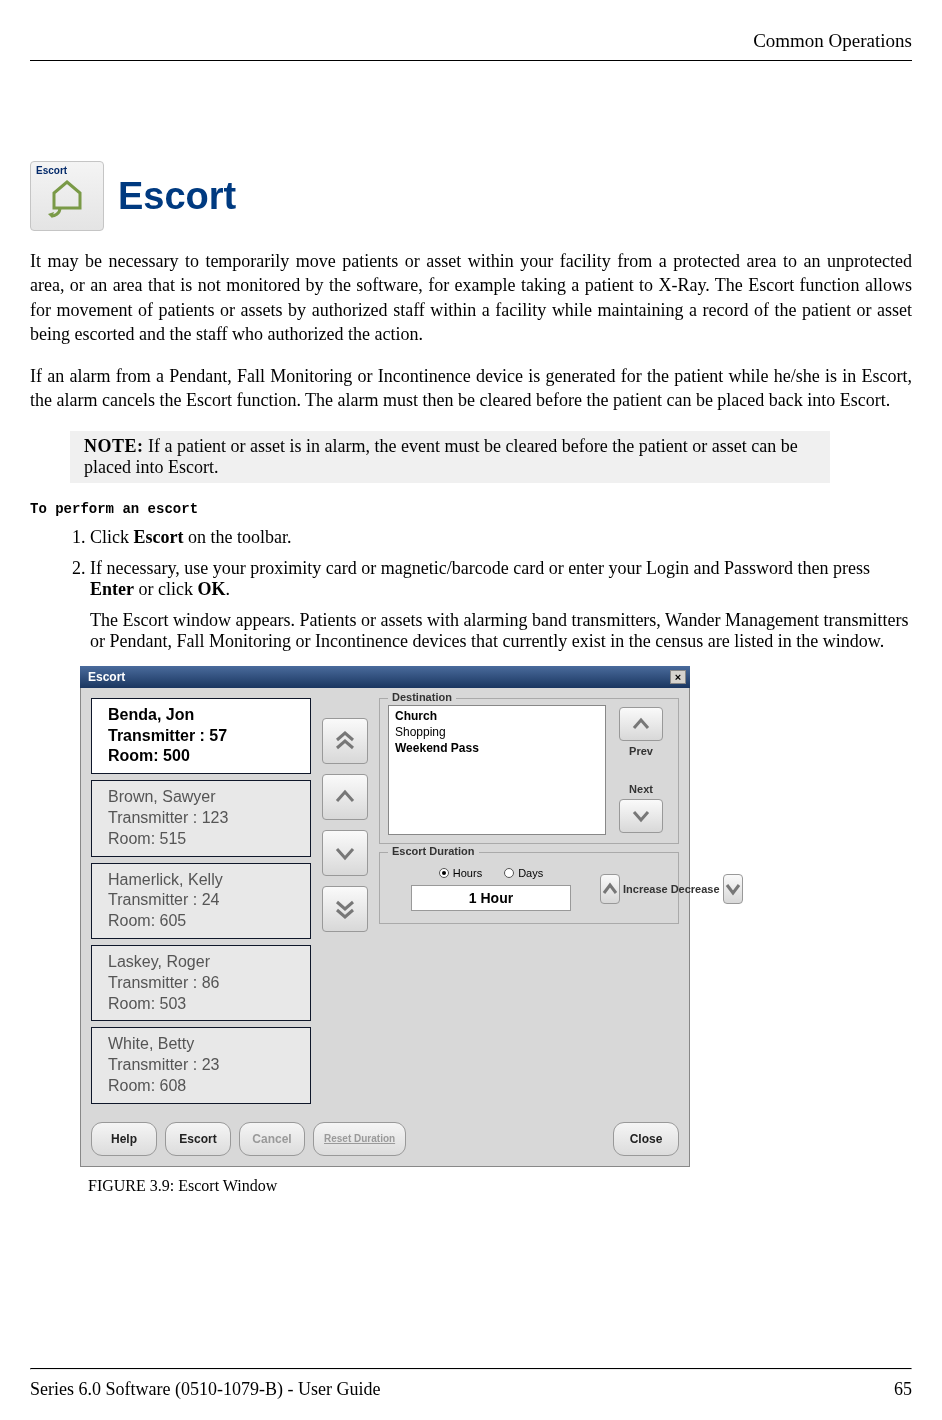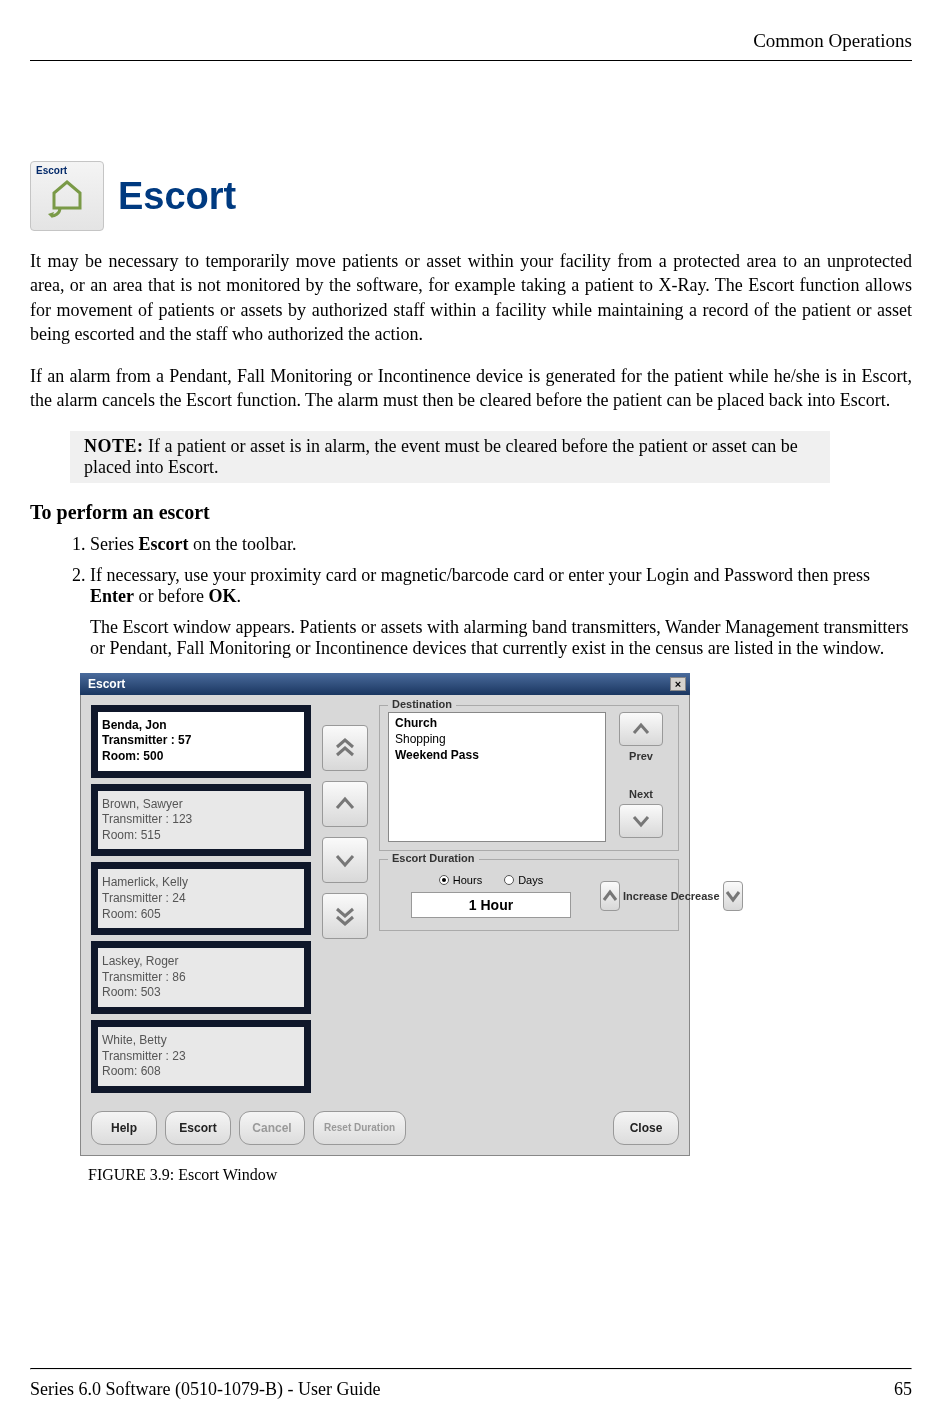--- a/index.html
+++ b/index.html
@@ -61,23 +61,23 @@
   }
   .note-box {
     background: #f0f0f0;
     margin: 6px 0 18px 40px;
     padding: 5px 14px;
     width: 760px;
     font-size: 18px;
   }
   .note-box .note-label { font-weight: bold; font-variant: small-caps; letter-spacing: 0.5px; }
   .task-heading {
-    font-family: Liberation Serif, serif;
-    font-weight: bold;
-    font-size: 20px;
+    font-family: Liberation Mono, monospace;
+    font-weight: bold;
+    font-size: 14px;
     margin: 18px 0 10px 0;
   }
   ol.steps { margin-left: 60px; }
   ol.steps > li { margin-bottom: 10px; font-size: 18px; }
   ol.steps > li .step-extra { margin-top: 10px; display: block; }
 
   
   .dialog-frame {
     width: 610px;
     margin: 14px 0 10px 50px;
@@ -109,24 +109,24 @@
     background: #d8d8d8;
     padding: 10px;
     border: 1px solid #888;
     border-top: none;
     display: flex;
     flex-direction: column;
   }
   .dialog-top { display: flex; gap: 6px; }
   .patient-col { width: 220px; display: flex; flex-direction: column; gap: 6px; }
   .patient-card {
-    border: 7px solid #0f172a;
+    border: 1px solid #0f172a;
     background: #e8e8e8;
-    padding: 6px 4px;
-    font-size: 12px;
+    padding: 6px 16px;
+    font-size: 16px;
     line-height: 1.3;
     color: #555;
   }
   .patient-card.selected {
     background: #fff;
     color: #000;
     font-weight: bold;
   }
   .nav-col {
     width: 56px;
@@ -161,21 +161,21 @@
   }
   .dest-list {
     background: #fff;
     border: 1px solid #888;
     height: 130px;
     padding: 2px;
     font-size: 12px;
   }
   .dest-list div { padding: 1px 4px; cursor: default; }
   .dest-list div.sel { font-weight: bold; }
-  .dest-row { display: flex; gap: 6px; align-items: flex-start; }
+  .dest-row { display: flex; gap: 6px; align-items: center; }
   .dest-side { width: 58px; display: flex; flex-direction: column; gap: 4px; align-items: center; }
   .mini-lbl-btn { text-align: center; font-size: 11px; font-weight: bold; color: #333; }
   .duration-row { display: flex; gap: 6px; align-items: stretch; margin-top: 4px; }
   .duration-inner {
     flex: 1;
     display: flex; flex-direction: column; align-items: center;
     gap: 6px;
     padding: 4px 0;
   }
   .radio-row { display: flex; gap: 22px; font-size: 11px; }
@@ -256,24 +256,24 @@
 <p class="body-para">If an alarm from a Pendant, Fall Monitoring or Incontinence device is generated for the patient while he/she is in Escort, the alarm cancels the Escort function. The alarm must then be cleared before the patient can be placed back into Escort.</p>
 
 <div class="note-box">
   <span class="note-label">NOTE:</span><span> If a patient or asset is in alarm, the event must be cleared before the patient or asset can be placed into Escort.</span>
 </div>
 
 <div class="task-heading">To perform an escort</div>
 
 <ol class="steps">
   <li>
-    <span>Series </span><b>Escort</b><span> on the toolbar.</span>
+    <span>Click </span><b>Escort</b><span> on the toolbar.</span>
   </li>
   <li>
-    <span>If necessary, use your proximity card or magnetic/barcode card or enter your Login and Password then press </span><b>Enter</b><span> or before </span><b>OK</b><span>.</span>
+    <span>If necessary, use your proximity card or magnetic/barcode card or enter your Login and Password then press </span><b>Enter</b><span> or click </span><b>OK</b><span>.</span>
     <span class="step-extra">The Escort window appears. Patients or assets with alarming band transmitters, Wander Management transmitters or Pendant, Fall Monitoring or Incontinence devices that currently exist in the census are listed in the window.</span>
   </li>
 </ol>
 
 <div class="dialog-frame">
   <div class="dialog-titlebar">
     <span class="ttl">Escort</span>
     <span class="close-x">×</span>
   </div>
   <div class="dialog-body">
@@ -389,21 +389,21 @@
           </div>
         </div>
       </div>
     </div>
 
     <div class="bottom-row">
       <div class="btn">Help</div>
       <div class="btn">Escort</div>
       <div class="btn disabled">Cancel</div>
       <div class="btn small disabled">
-        <span style="white-space:pre-line;">Reset Duration</span>
+        <span style="white-space:pre-line;text-decoration:underline;">Reset Duration</span>
       </div>
       <div class="spacer"></div>
       <div class="btn">Close</div>
     </div>
   </div>
 </div>
 
 <div class="figure-caption">FIGURE 3.9:    Escort Window</div>
 
 <hr class="footer-rule">

